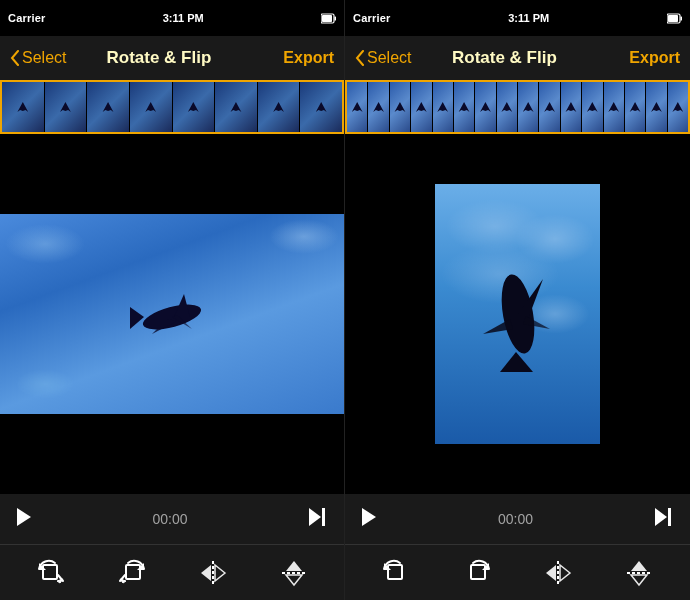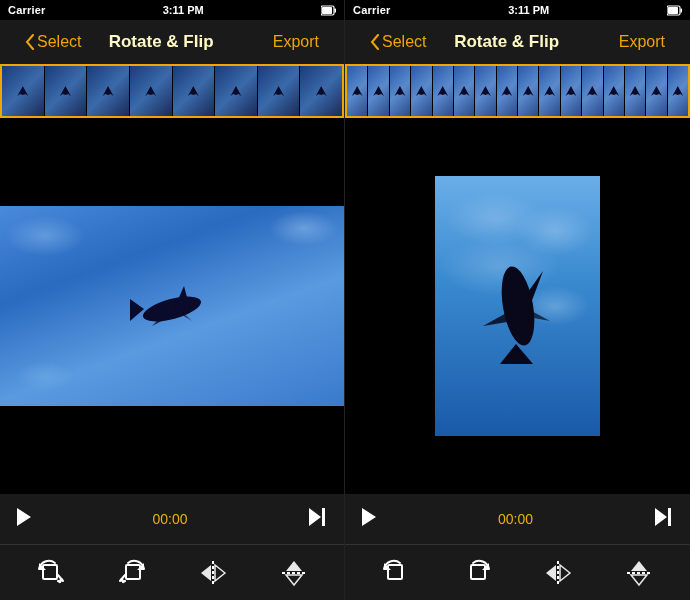--- a/index.html
+++ b/index.html
@@ -15,21 +15,21 @@
       width: 345px;
       height: 600px;
       background: #000;
       display: flex;
       flex-direction: column;
       position: relative;
       border-right: 1px solid #222;
     }
     
     .status-bar {
-      height: 20px;
+      height: 36px;
       background: #000;
       display: flex;
       align-items: center;
       justify-content: space-between;
       padding: 0 8px;
       flex-shrink: 0;
     }
     .status-left {
       font-size: 11px;
       color: #fff;
@@ -46,21 +46,21 @@
       align-items: center;
       gap: 3px;
     }
     
     .nav-bar {
       height: 44px;
       background: #1a1a1a;
       display: flex;
       align-items: center;
       justify-content: space-between;
-      padding: 0 25px;
+      padding: 0 10px;
       flex-shrink: 0;
     }
     .nav-back {
       display: flex;
       align-items: center;
       color: #f0a500;
       font-size: 16px;
       font-weight: 400;
       cursor: pointer;
       gap: 2px;
@@ -70,21 +70,21 @@
       height: 16px;
     }
     .nav-title {
       color: #fef9c3;
       font-size: 17px;
       font-weight: 600;
     }
     .nav-export {
       color: #f0a500;
       font-size: 16px;
-      font-weight: 400;
+      font-weight: 700;
       cursor: pointer;
       margin-left: 32px;
     }
     
     .film-strip {
       height: 54px;
       background: #000;
       border: 2px solid #f0a500;
       display: flex;
       overflow: hidden;
@@ -179,21 +179,21 @@
       justify-content: space-between;
       padding: 0 15px;
       flex-shrink: 0;
     }
     .play-btn {
       color: #fff;
       font-size: 18px;
       cursor: pointer;
     }
     .time-display {
-      color: #eab308;
+      color: #a3a3a3;
       font-size: 14px;
       font-weight: 500;
     }
     .skip-btn {
       color: #fff;
       font-size: 18px;
       cursor: pointer;
     }
     
     .toolbar {

